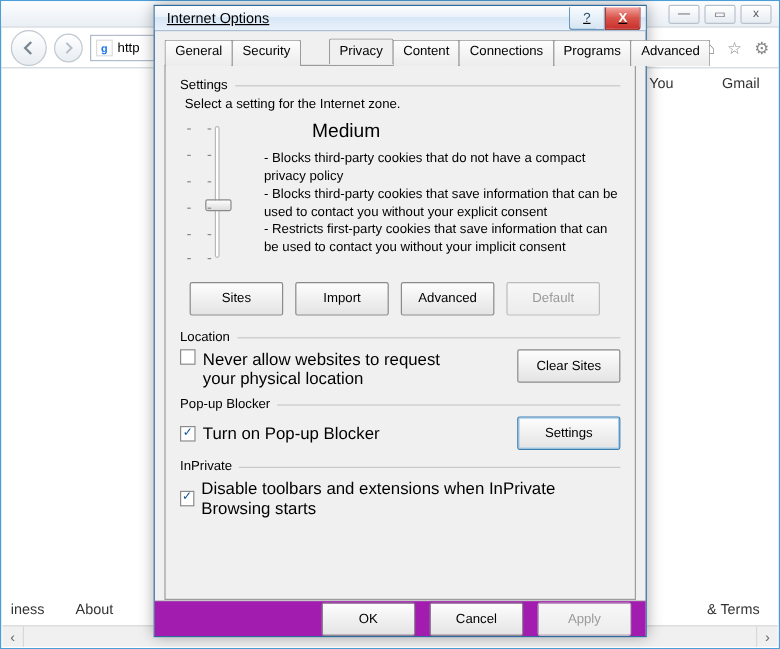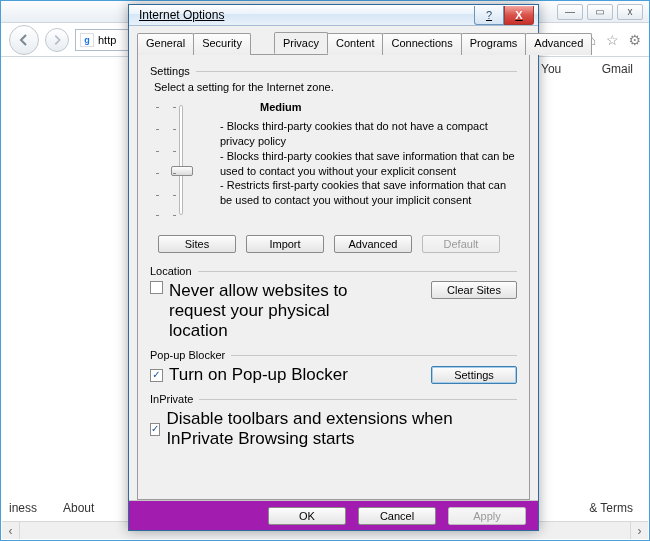--- a/index.html
+++ b/index.html
@@ -48,29 +48,29 @@
   .group { margin-top:2px;}
   .group-head { display:flex; align-items:center; gap:6px; margin-bottom:4px;}
   .group-line { flex:1; height:1px; background:#c8c8c8;}
   .settings-body { display:flex; gap:14px; margin-top:8px; margin-left:6px;}
   .slider-col { width:50px; display:flex; flex-direction:column; align-items:center; position:relative; height:120px; padding-top:4px;}
   .slider-track { width:4px; height:110px; background:#fff; border:1px solid #b8b8b8; border-radius:2px; position:relative;}
   .slider-thumb { position:absolute; left:-9px; top:60px; width:22px; height:10px; background:linear-gradient(#fdfdfd,#dcdcdc); border:1px solid #8a8a8a; border-radius:2px;}
   .tick { position:absolute; width:3px; height:1px; background:#888;}
   .slider-col .ticks { position:absolute; left:8px; top:6px; height:110px;}
   .level-col { flex:1;}
-  .level-title { font-weight:bold; font-size:11px; margin-bottom:6px;padding-left:40px;}
+  .level-title { font-weight:normal; font-size:16px; margin-bottom:6px;padding-left:40px;}
   .bullet { font-size:11px; line-height:1.35; margin-left:0;}
-  .btn { min-width:78px; height:18px; border:1px solid #8a8a8a; background:linear-gradient(#fdfdfd,#e4e4e4); font-size:11px; border-radius:2px; padding:0 6px; display:inline-flex; align-items:center; justify-content:center;}
+  .btn { min-width:78px; height:28px; border:1px solid #8a8a8a; background:linear-gradient(#fdfdfd,#e4e4e4); font-size:11px; border-radius:2px; padding:0 6px; display:inline-flex; align-items:center; justify-content:center;}
   .btn.disabled{color:#9a9a9a; border-color:#bcbcbc; background:linear-gradient(#f7f7f7,#ececec);}
   .btn.focus{border-color:#3c7fb1; box-shadow:0 0 0 1px #a3cdec inset;}
   .btnrow { display:flex; gap:10px; margin-top:14px; margin-left:8px;}
   .row { display:flex; align-items:center; gap:6px; margin-top:4px;}
   .chk { width:13px; height:13px; border:1px solid #8a8a8a; background:#fff; display:inline-flex; align-items:center; justify-content:center; font-size:10px; color:#1653a0; line-height:1;}
-  .row .txt { font-size:17px; max-width:220px;}
+  .row .txt { font-size:14px; max-width:220px;}
   .dlg-footer { height:40px; border-top:1px solid #c8c8c8; display:flex; align-items:center; justify-content:flex-end; gap:12px; padding:0 12px; background:#a21caf;}
   .right-btn-wrap{ margin-left:auto;}
 </style>
 </head>
 <body>
 
 <div class="browser-frame">
   <div class="browser-titlebar">
     <div class="tb-btn">—</div>
     <div class="tb-btn">▭</div>

